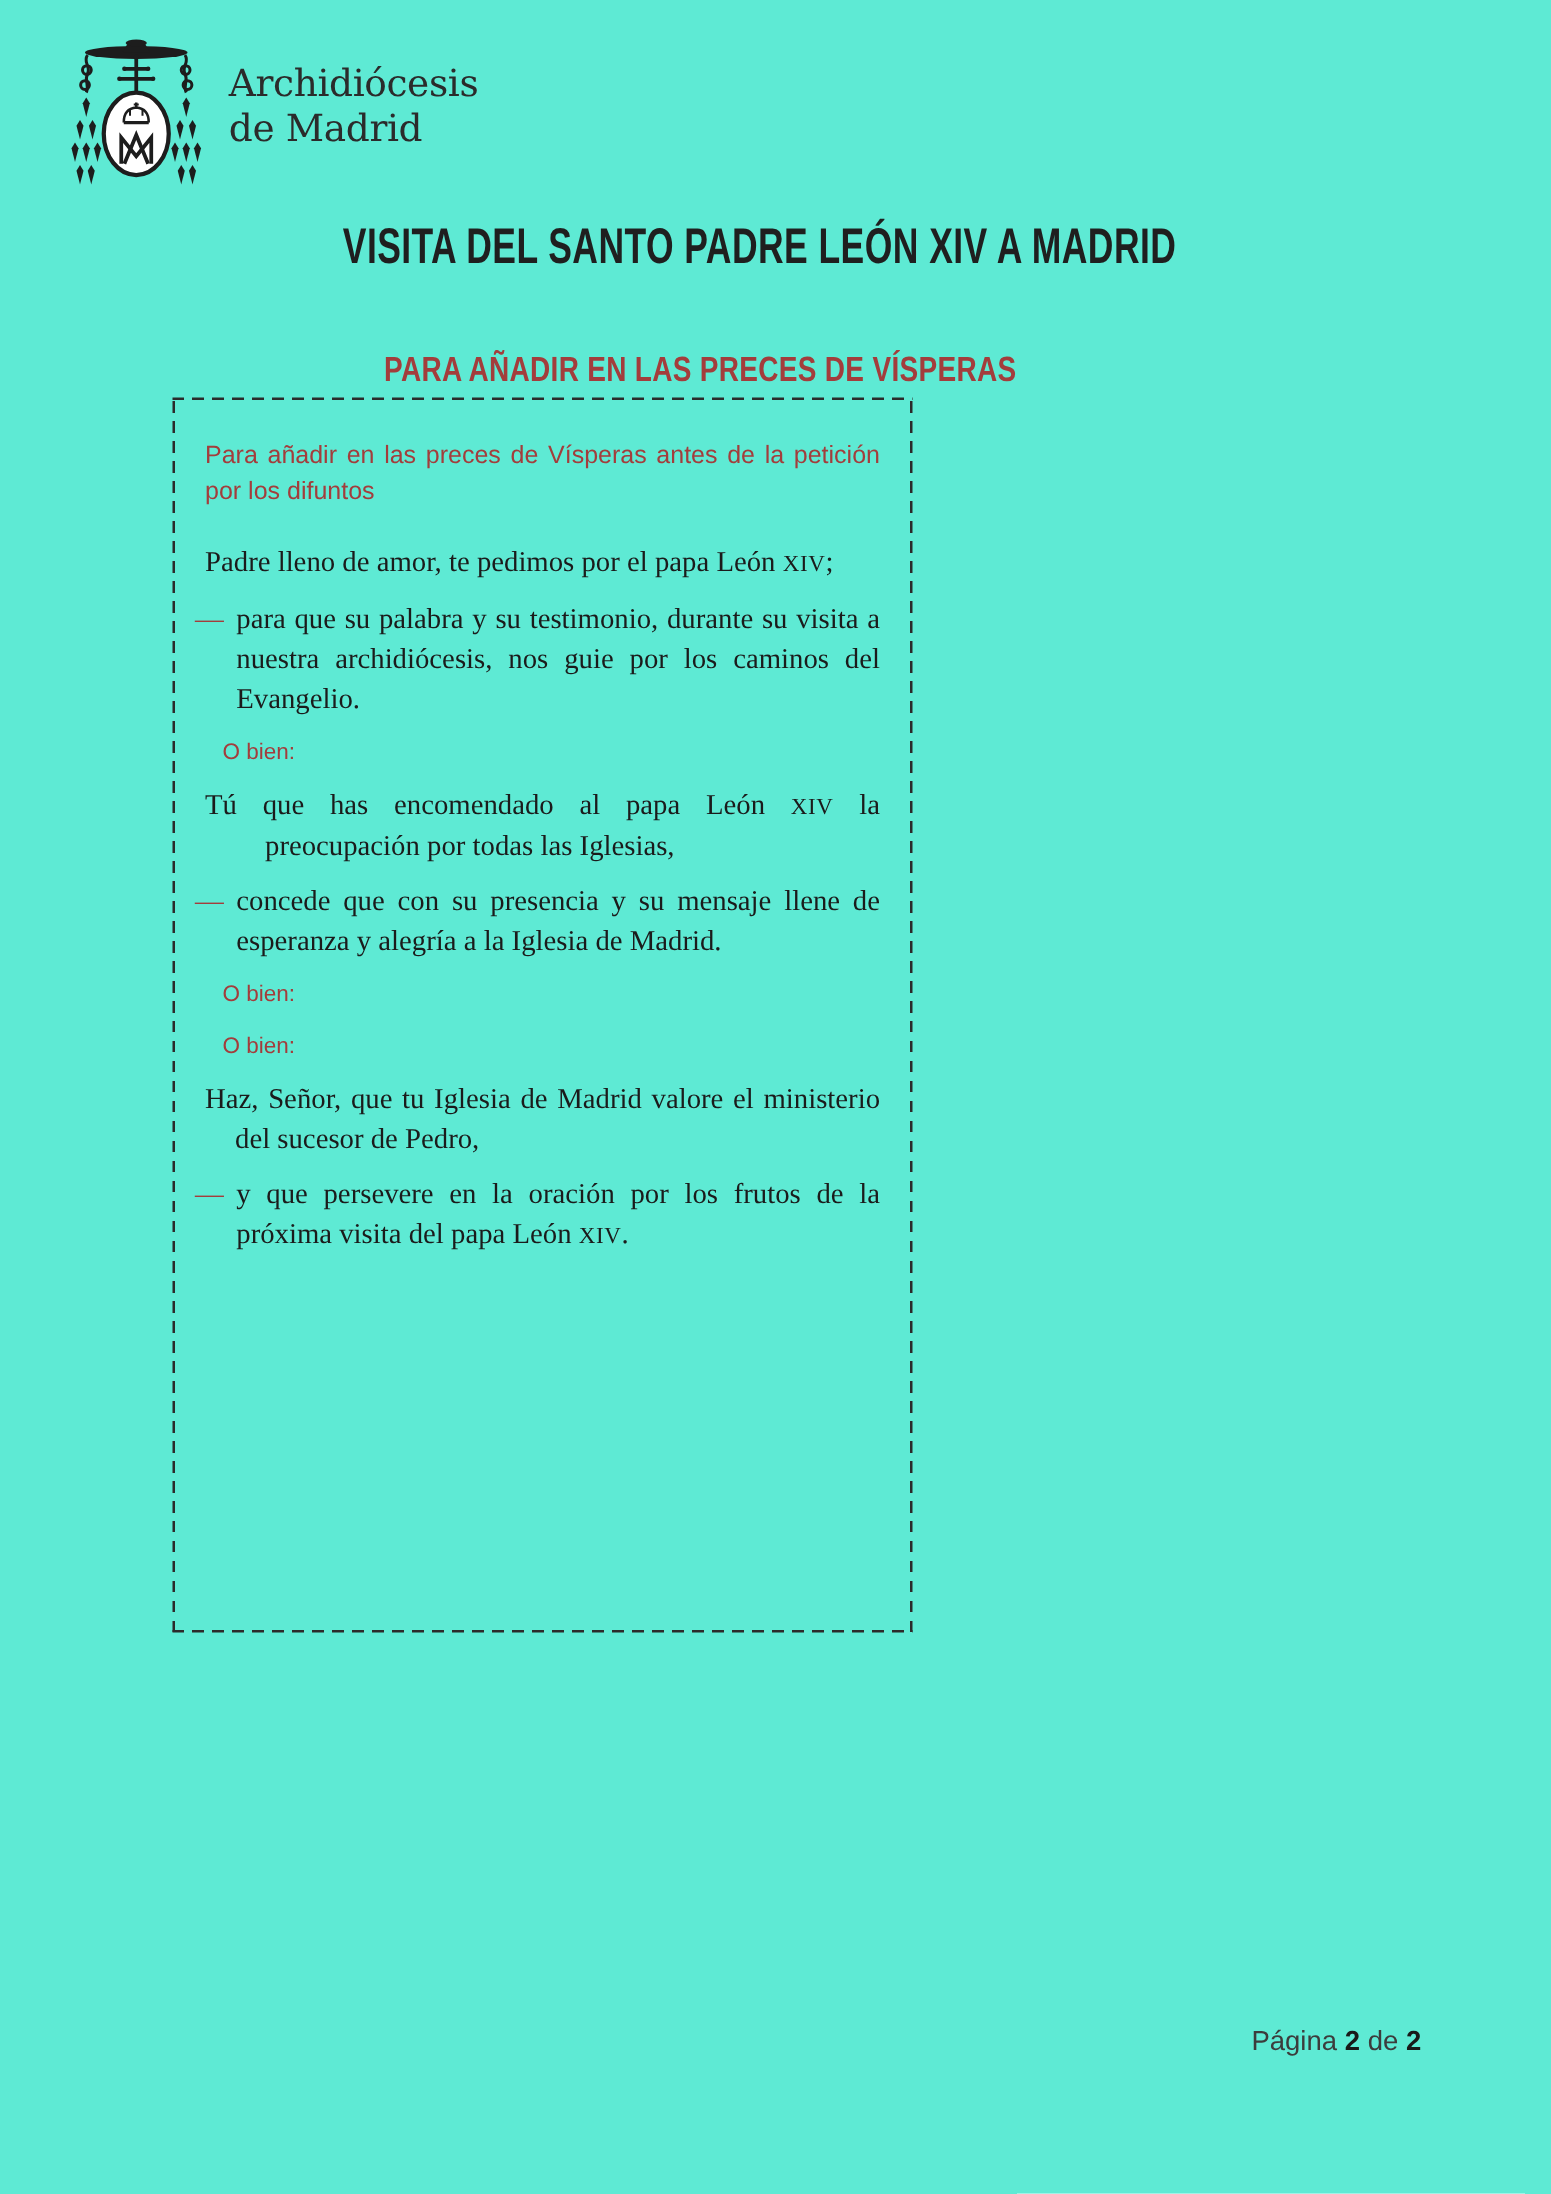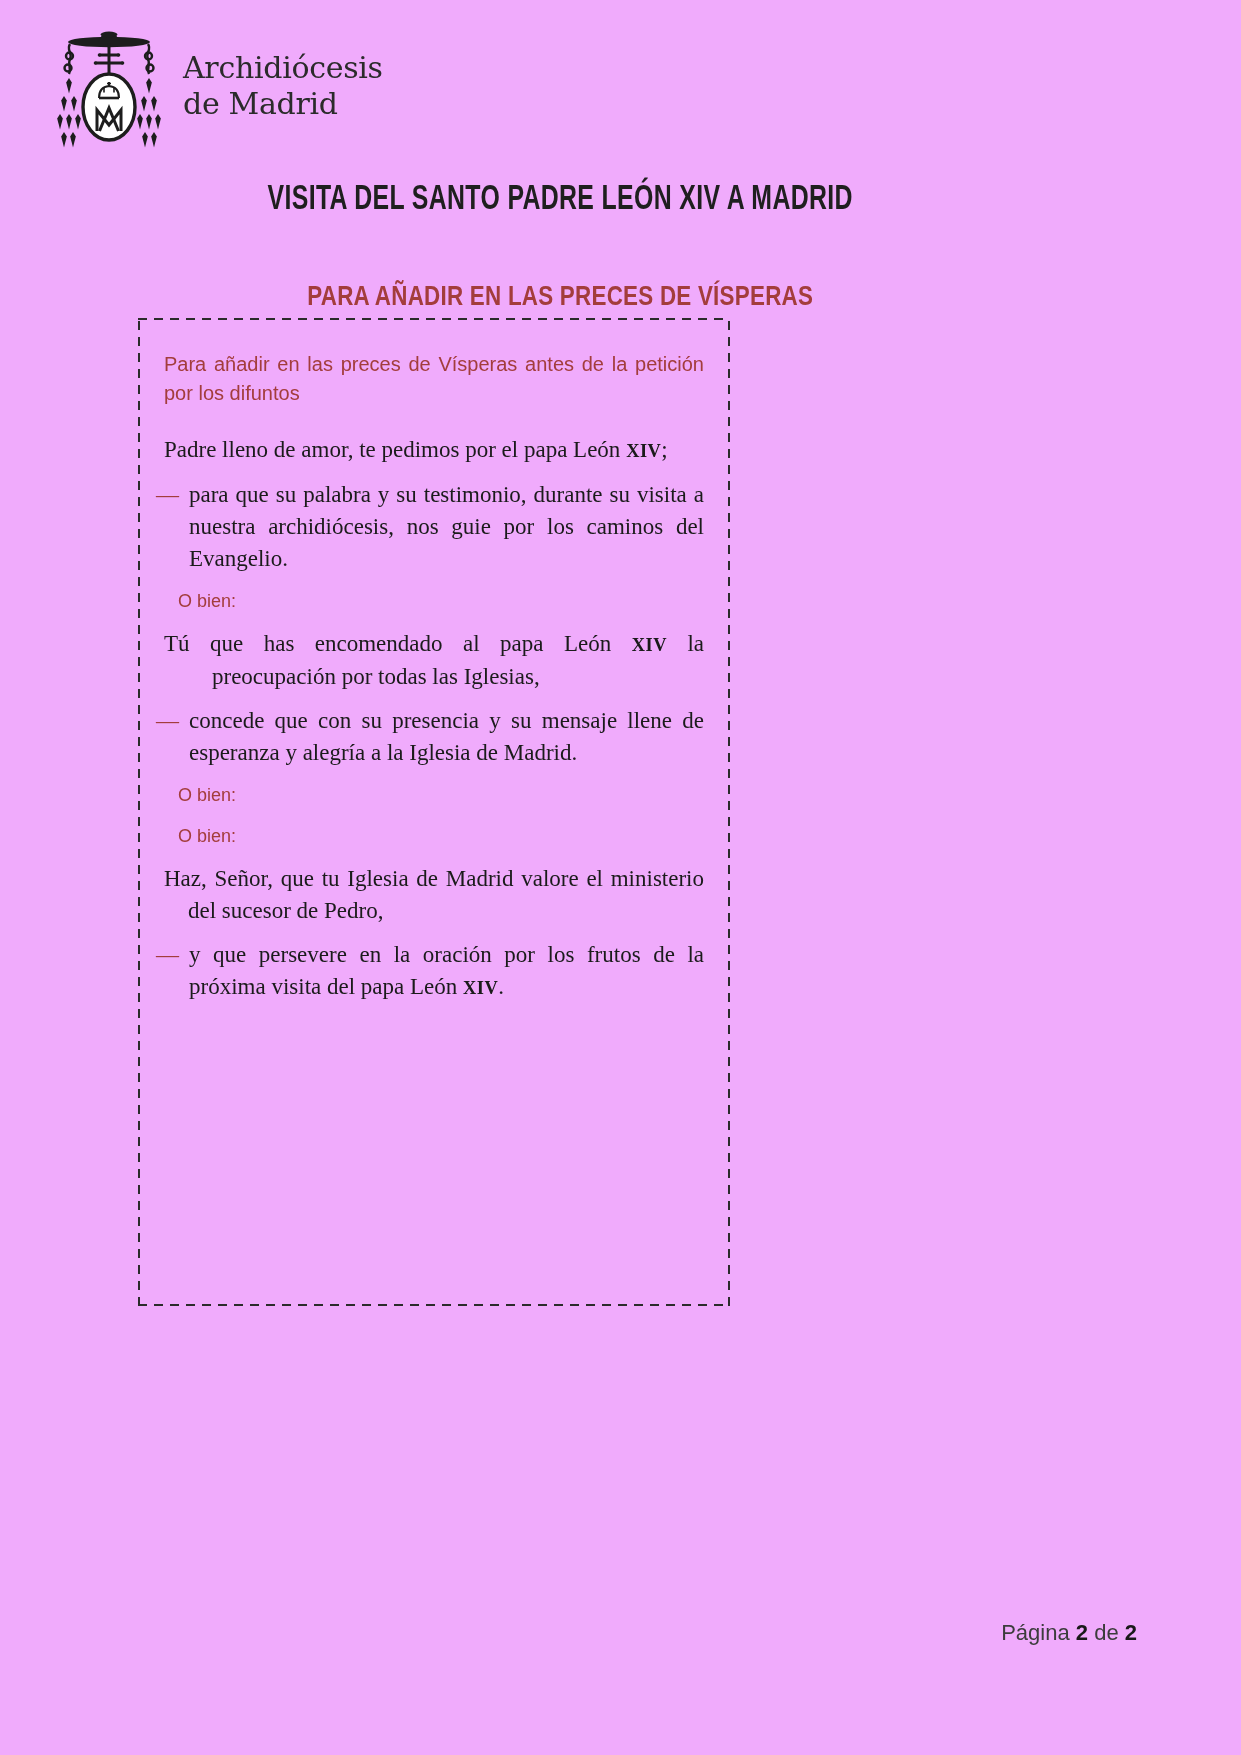--- a/index.html
+++ b/index.html
@@ -9,38 +9,38 @@
   }
   *{margin:0;padding:0;box-sizing:border-box;}
   html,body{background:#ffffff;}
   body{
     width:1241px;height:1755px;
     position:relative;
     font-family:"Liberation Serif", serif;
     color:var(--ink);
     overflow:hidden;
   }
-  .page{position:absolute;inset:0;background:#f0abfc;}
+  .page{position:absolute;inset:0;background:#5eead4;}
 
   
   .letterhead{position:absolute;left:57px;top:28px;display:flex;align-items:flex-start;}
   .coa{display:block;}
   .logo-text{
     margin-left:22px;margin-top:22px;
     font-family:"DejaVu Serif","Liberation Serif",serif;
     font-size:30px;line-height:36px;font-weight:500;
     color:#2b2b2b;letter-spacing:-0.3px;
   }
 
   
   .doc-title{
     position:absolute;left:138px;top:178px;width:845px;
     text-align:center;white-space:nowrap;
     font-family:"Liberation Sans",sans-serif;
-    font-size:35px;line-height:38px;font-weight:700;color:#1f1f1f;
+    font-size:40px;line-height:38px;font-weight:700;color:#1f1f1f;
   }
   .doc-title .squeeze{display:inline-block;transform:scaleX(0.71);transform-origin:50% 50%;letter-spacing:0.5px;}
   .doc-subtitle{
     position:absolute;left:138px;top:256px;width:845px;
     text-align:center;white-space:nowrap;
     font-family:"Liberation Sans",sans-serif;
     font-size:28px;line-height:32px;font-weight:700;color:var(--red);margin-top:24px;
   }
   .doc-subtitle .squeeze{display:inline-block;transform:scaleX(0.80);transform-origin:50% 50%;letter-spacing:0.3px;}
 
@@ -72,21 +72,21 @@
   #prayer-items p.p-petition{padding-left:24px;text-indent:-24px;}
   #prayer-items p.p-petition.wide{padding-left:48px;text-indent:-48px;}
   #prayer-items p.p-response{padding-left:25px;text-indent:-33px;}
   #prayer-items p.p-rubric{
     font-family:"Liberation Sans",sans-serif;
     font-size:18px;line-height:29px;color:var(--red);
     text-align:left;text-indent:0;
     margin:2px 0 12px 14px;
   }
   .dash{color:var(--red);padding-right:10px;}
-  .sc{font-size:0.8em;letter-spacing:0.5px;font-weight:bold;}
+  .sc{font-size:0.8em;letter-spacing:0.5px;}
 
   
   .page-footer{
     position:absolute;top:1620px;right:104px;
     font-family:"Liberation Sans",sans-serif;
     font-size:22px;line-height:26px;color:#3c3c3c;font-weight:400;
   }
   .page-footer b{color:#191919;font-weight:700;}
 </style>
 </head>

